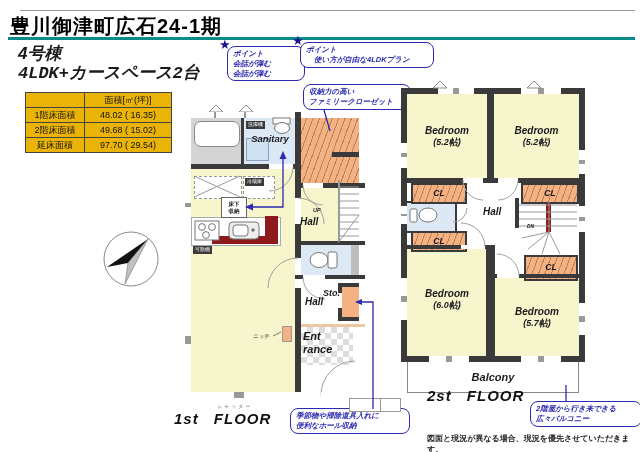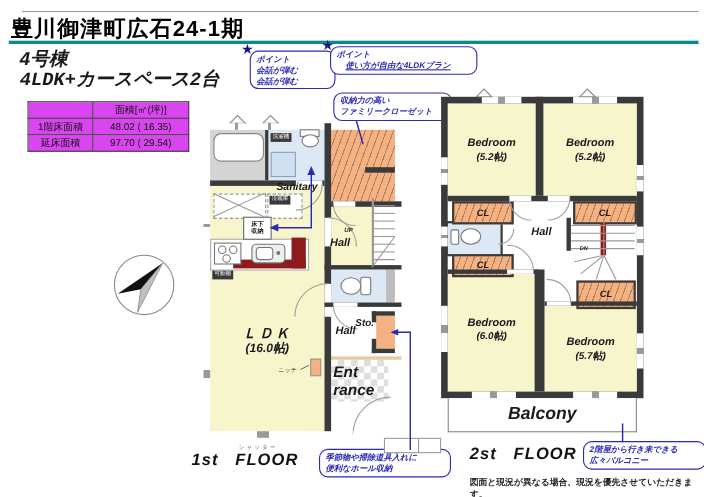--- a/index.html
+++ b/index.html
@@ -29,21 +29,21 @@
   .callout{position:absolute;border:1.5px solid var(--callout_blue,#2a2ab2);border-radius:8px;
            background:#fff;color:var(--callout_blue,#2a2ab2);font-weight:bold;font-style:italic;
            font-size:7.5px;line-height:1.3;padding:2px 5px;}
   .star{position:absolute;color:#15158c;font-size:13px;font-style:normal;z-index:6;}
   .floorlbl{position:absolute;font-weight:bold;font-style:italic;font-size:15px;color:#111;
             word-spacing:10px;letter-spacing:1px;}
   svg{position:absolute;overflow:visible;}
   .centered{display:flex;flex-direction:column;align-items:center;justify-content:center;text-align:center;}
   table.area{position:absolute;left:25px;top:92px;border-collapse:collapse;font-size:9px;}
   table.area td,table.area th{border:1px solid #444;font-weight:normal;color:#111;
-      height:14px;padding:0 3px;text-align:center;background:#d946ef;}
+      height:14px;padding:0 3px;text-align:center;background:#eab308;}
   table.area td.c1{width:52px;}
   table.area td.c2{width:80px;}
   .leader{stroke:var(--callout_blue,#2a2ab2);stroke-width:1.3;fill:none;}
   .arrow{fill:var(--callout_blue,#2a2ab2);}
   .arc{stroke:#a0a0a0;fill:none;stroke-width:1;}
   .tread{stroke:#9a9a9a;stroke-width:1;}
   .fixture{stroke:#777;fill:#fff;stroke-width:1;}
 </style>
 </head>
 <body>
@@ -58,37 +58,41 @@
   <tbody>
       <tr>
     <td class="c1"></td>
     <td class="c2">面積[㎡(坪)]</td>
   </tr>
   <tr>
     <td class="c1">1階床面積</td>
     <td class="c2">48.02 ( 16.35)</td>
   </tr>
   <tr>
+    <td class="c1">2階床面積</td>
+    <td class="c2">49.68 ( 15.02)</td>
+  </tr>
+  <tr>
     <td class="c1">延床面積</td>
     <td class="c2">97.70 ( 29.54)</td>
   </tr>
 </tbody>
   </table>
 
 <div class="star" style="left:219px;top:37px;">★</div>
 <div class="callout" style="left:227px;top:46px;width:66px;">
   <div>ポイント</div>
   <div>会話が弾む</div>
   <div>会話が弾む</div>
 </div>
 
 <div class="star" style="left:292px;top:33px;">★</div>
 <div class="callout" style="left:300px;top:42px;width:122px;">
   <div>ポイント</div>
-  <div style="padding-left:8px;text-decoration:underline;">使い方が自由な4LDKプラン</div>
+  <div style="padding-left:8px;">使い方が自由な4LDKプラン</div>
 </div>
 
 <div class="callout" style="left:303px;top:84px;width:96px;">
   <div>収納力の高い</div>
   <div>ファミリークローゼット</div>
 </div>
 
 <div class="callout" style="left:290px;top:408px;width:108px;">
   <div>季節物や掃除道具入れに</div>
   <div>便利なホール収納</div>
@@ -196,30 +200,26 @@
     <line x1="88" y1="224" x2="96" y2="220" stroke="#555" stroke-width="0.8"></line>
   </svg>
 
   <div class="winH" style="left:0px;top:83px;width:6px;height:20px;"></div>
   <div class="winH" style="left:0px;top:203px;width:6px;height:50px;"></div>
   <div class="winV" style="left:20px;top:280px;width:68px;height:6px;"></div>
   <div class="winV" style="left:22px;top:0px;width:16px;height:6px;"></div>
   <div class="winV" style="left:52px;top:0px;width:16px;height:6px;"></div>
   <div class="gap" style="left:136px;top:280px;width:34px;height:6px;"></div>
 
-  <div class="lbl" style="left:59px;top:22px;width:52px;font-size:9.5px;text-align:center;margin-top:32px;">Sanitary</div>
+  <div class="lbl" style="left:59px;top:22px;width:52px;font-size:9.5px;text-align:center;">Sanitary</div>
   <div class="lbl" style="left:128px;top:95px;font-size:5.5px;">UP</div>
   <div class="lbl" style="left:115px;top:104px;font-size:10px;">Hall</div>
-  <div class="lbl centered" style="left:6px;top:176px;width:104px;height:44px;">
-    <span style="font-size:13px;letter-spacing:2px;">ＬＤＫ</span>
-    <span style="font-size:11px;">(16.0帖)</span>
-  </div>
   <div class="lbl" style="left:138px;top:176px;width:34px;font-size:9px;">Sto.</div>
   <div class="lbl" style="left:120px;top:184px;font-size:10px;">Hall</div>
-  <div class="lbl" style="left:118px;top:218px;font-size:14px;">
+  <div class="lbl" style="left:118px;top:218px;font-size:11px;">
     <div>Ent</div>
     <div>rance</div>
   </div>
   <div class="abs" style="left:68px;top:221px;font-size:5.5px;color:#333;">ニッチ</div>
   <div class="abs" style="left:32px;top:291px;font-size:5px;color:#555;letter-spacing:2px;">シャッター</div>
 </div>
 
 <div class="abs" style="left:349px;top:398px;width:50px;height:12px;border:1px solid #999;background:#fff;">
   <div class="abs" style="left:30px;top:0;width:1px;height:12px;background:#999;"></div>
 </div>
@@ -290,21 +290,21 @@
     <path class="arc" d="M 62,92 A 20,20 0 0 0 82,112"></path>
     <path class="arc" d="M 117,92 A 20,20 0 0 1 97,112"></path>
     <path class="arc" d="M 84,159 A 24,24 0 0 0 60,135"></path>
     <path class="arc" d="M 118,188 A 22,22 0 0 0 96,166"></path>
     <path class="arc" d="M 52,134 A 14,14 0 0 0 66,120"></path>
     <polygon points="32,0 39,-7 46,0" fill="#fff" stroke="#888"></polygon>
     <polygon points="126,0 133,-7 140,0" fill="#fff" stroke="#888"></polygon>
   </svg>
 
   <div class="abs centered" style="left:6px;top:274px;width:170px;height:30px;border:1px solid #888;border-top:none;background:#fff;">
-    <span class="lbl" style="position:static;font-size:16px;">Balcony</span>
+    <span class="lbl" style="position:static;font-size:11px;">Balcony</span>
   </div>
 
   <div class="lbl centered" style="left:6px;top:6px;width:80px;height:84px;font-size:10px;">
     <span>Bedroom</span>
     <span style="font-size:9px;">(5.2帖)</span>
   </div>
   <div class="lbl centered" style="left:93px;top:6px;width:85px;height:84px;font-size:10px;">
     <span>Bedroom</span>
     <span style="font-size:9px;">(5.2帖)</span>
   </div>
@@ -314,21 +314,21 @@
   </div>
   <div class="lbl centered" style="left:94px;top:190px;width:84px;height:78px;font-size:10px;">
     <span>Bedroom</span>
     <span style="font-size:9px;">(5.7帖)</span>
   </div>
   <div class="lbl" style="left:82px;top:118px;font-size:10px;">Hall</div>
   <div class="lbl" style="left:126px;top:136px;font-size:5px;">DN</div>
 </div>
 
 <div class="floorlbl" style="left:174px;top:410px;">1st FLOOR</div>
-<div class="floorlbl" style="left:427px;top:404px;">2st FLOOR</div>
+<div class="floorlbl" style="left:427px;top:387px;">2st FLOOR</div>
 <div class="abs" style="left:427px;top:433px;font-size:8px;font-weight:bold;color:#222;">図面と現況が異なる場合、現況を優先させていただきます。</div>
 
 <svg style="left:0;top:0;pointer-events:none;z-index:5;" width="640" height="452" viewBox="0 0 640 452">
   <path class="leader" d="M 324,110 L 330,131"></path>
   <path class="leader" d="M 283,158 L 283,207 L 252,207"></path>
   <polygon class="arrow" points="283,151 279.5,159 286.5,159"></polygon>
   <polygon class="arrow" points="245,207 253,203.5 253,210.5"></polygon>
   <path class="leader" d="M 373,409 L 373,302 L 361,302"></path>
   <polygon class="arrow" points="355,302 362,299 362,305"></polygon>
   <path class="leader" d="M 566,402 L 566,385"></path>

